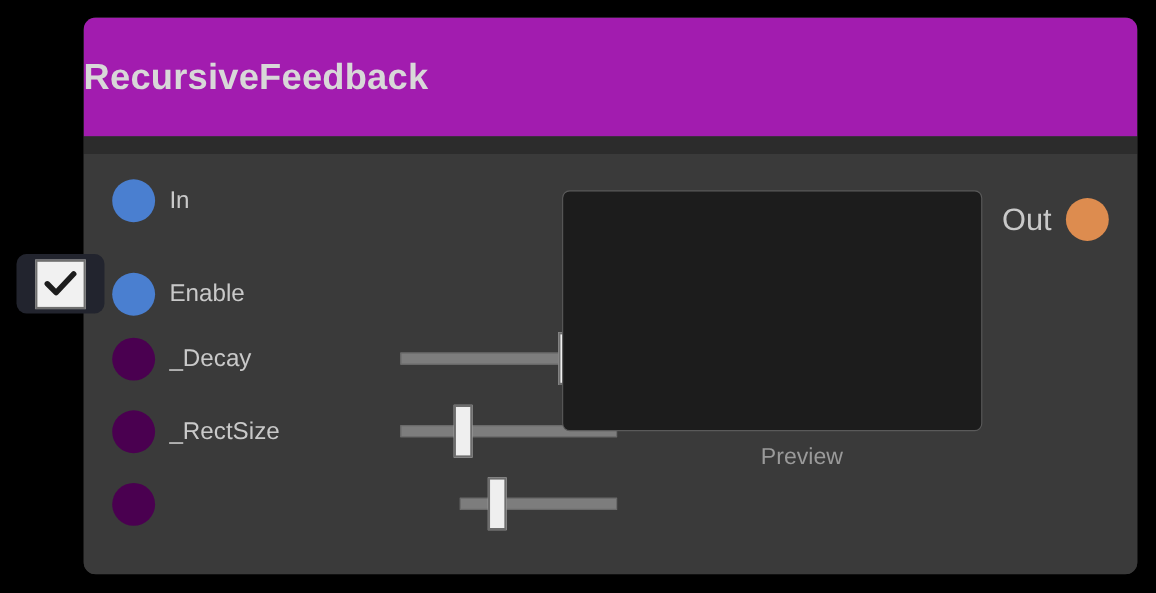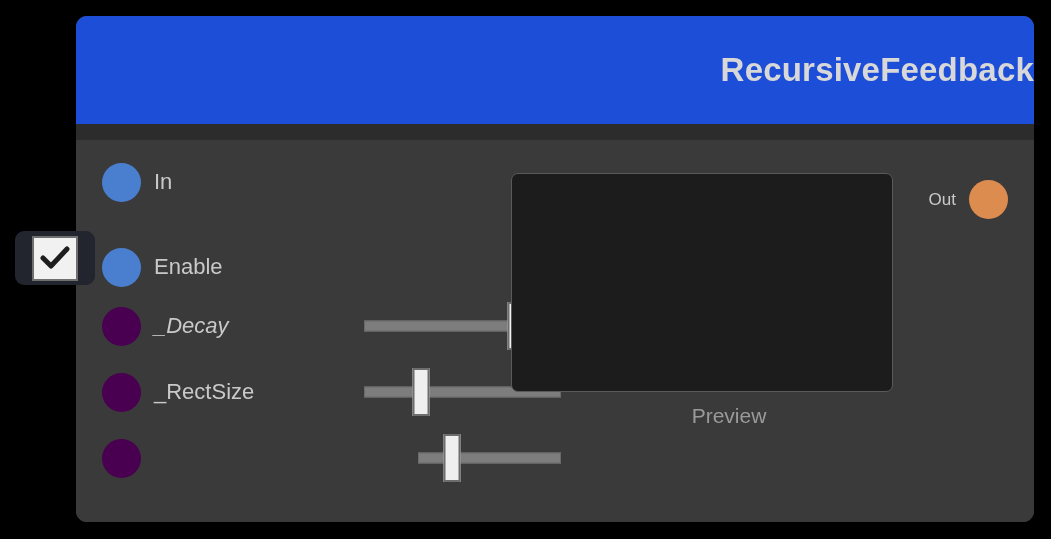--- a/index.html
+++ b/index.html
@@ -28,24 +28,24 @@
     border-radius: 11px;
     overflow: hidden;
     box-sizing: border-box;
   }
   .node-header {
     position: absolute;
     left: 0;
     top: 0;
     width: 100%;
     height: 108px;
-    background: #1d4ed8;
-    display: flex;
-    align-items: center;
-    justify-content: flex-end;
+    background: #a21caf;
+    display: flex;
+    align-items: center;
+    justify-content: flex-start;
   }
   .node-title {
     color: #d8d8d8;
     font-size: 33px;
     font-weight: bold;
     letter-spacing: 0.2px;
     white-space: nowrap;
   }
   .header-divider {
     position: absolute;
@@ -145,21 +145,21 @@
   
   .out-port {
     position: absolute;
     right: 26px;
     top: 40px;
     display: flex;
     align-items: center;
   }
   .out-label {
     color: #c9c9c9;
-    font-size: 17px;
+    font-size: 28px;
     margin-right: 13px;
     text-align: center;
   }
   .out-dot {
     width: 39px;
     height: 39px;
     border-radius: 50%;
     background: #dd8c4f;
   }
 
@@ -205,21 +205,21 @@
       <div class="port-row" style="top:20px;">
         <div class="port-dot input" style="background: rgb(74, 127, 208);"></div>
         <div class="port-label">In</div>
       </div>
 
       <div class="port-row" style="top:105px;">
         <div class="port-dot input" style="background: rgb(74, 127, 208);"></div>
         <div class="port-label">Enable</div>
       </div>
 
-      <div class="port-row" style="top:164px;font-style:italic;">
+      <div class="port-row" style="top:164px;">
         <div class="port-dot param" style="background: rgb(74, 0, 80);"></div>
         <div class="port-label">_Decay</div>
       </div>
       <div class="slider" id="slider-decay" style="left:262px; right:11px; top:162px;">
         <div class="slider-track"></div>
         <div class="slider-thumb" style="left: 77%;"></div>
       </div>
 
       <div class="port-row" style="top:230px;">
         <div class="port-dot param" style="background: rgb(74, 0, 80);"></div>

